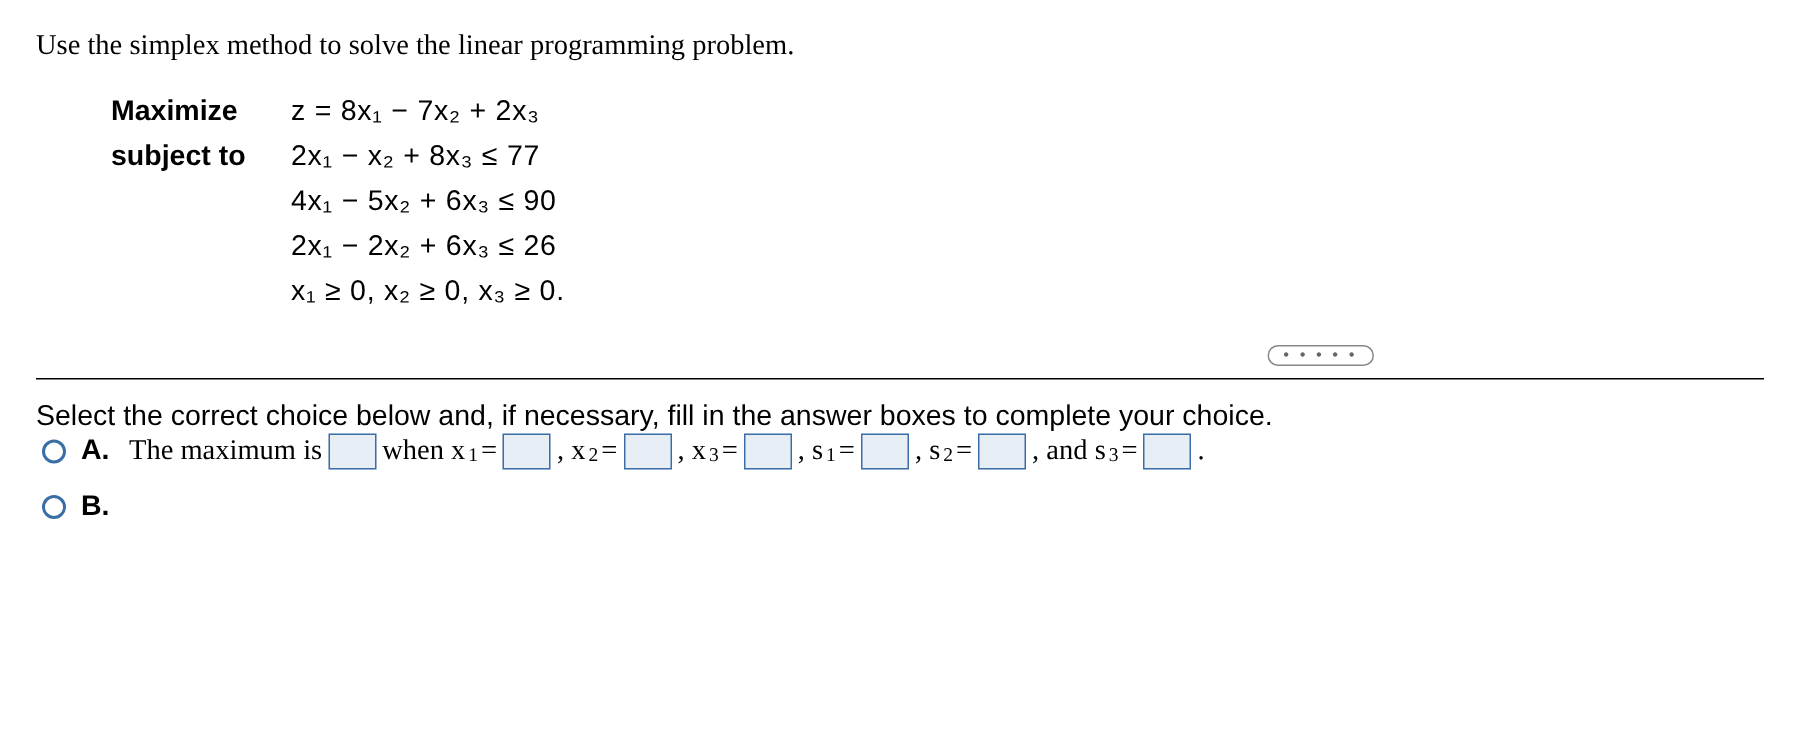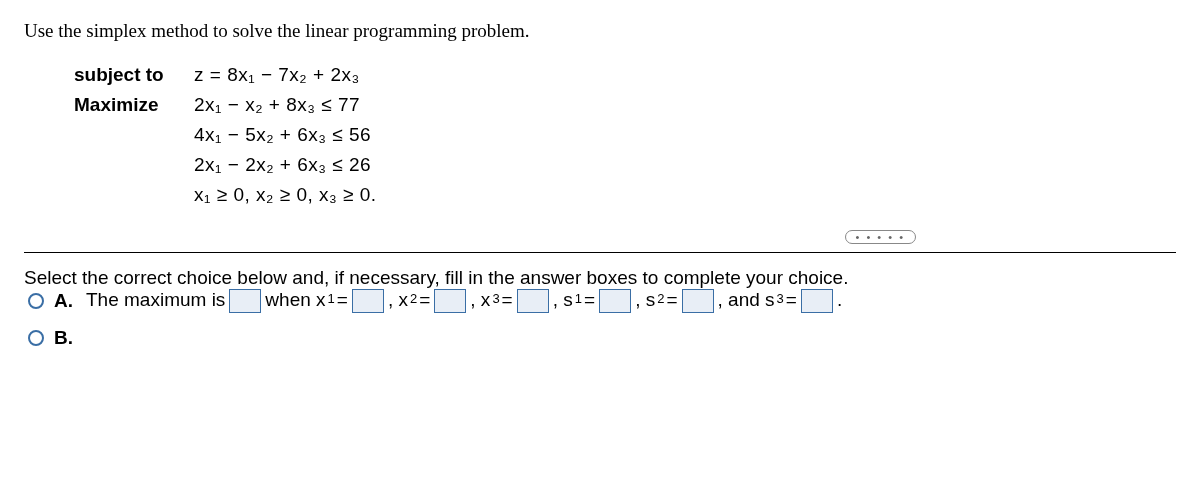--- a/index.html
+++ b/index.html
@@ -26,36 +26,36 @@
   .radio {
     width: 16px; height: 16px; border: 2px solid #3a6ea5; border-radius: 50%;
     margin-right: 10px; box-sizing: border-box; flex-shrink:0;
   }
   .choice-label { font-weight: 700; margin-right: 10px; width: 22px; }
   .ans-box {
     display: inline-block; width: 30px; height: 22px;
     border: 1px solid #3a6ea5; background: #e8eef6;
     vertical-align: middle; margin: 0 2px;
   }
-  .choice-content { display: flex; align-items: flex-start; flex-wrap: wrap; gap: 2px; }
+  .choice-content { display: flex; align-items: center; flex-wrap: wrap; gap: 2px; font-family: Liberation Serif, serif; }
 </style>
 </head>
 <body>
 
 <div class="question-text">Use the simplex method to solve the linear programming problem.</div>
 
 <div class="math-block">
   <div class="labels-col">
+    <div>Maximize</div>
     <div>subject to</div>
-    <div>Maximize</div>
   </div>
   <div class="eqs-col">
     <div>z = 8x₁ − 7x₂ + 2x₃</div>
     <div>2x₁ −   x₂ +  8x₃ ≤ 77</div>
-    <div>4x₁ − 5x₂ +  6x₃ ≤ 56</div>
+    <div>4x₁ − 5x₂ +  6x₃ ≤ 90</div>
     <div>2x₁ − 2x₂ +  6x₃ ≤ 26</div>
     <div>x₁ ≥ 0, x₂ ≥ 0, x₃ ≥ 0.</div>
   </div>
 </div>
 
 <div class="dots-row"><span>• • • • •</span></div>
 <hr class="sep">
 
 <div class="instructions">Select the correct choice below and, if necessary, fill in the answer boxes to complete your choice.</div>
 

